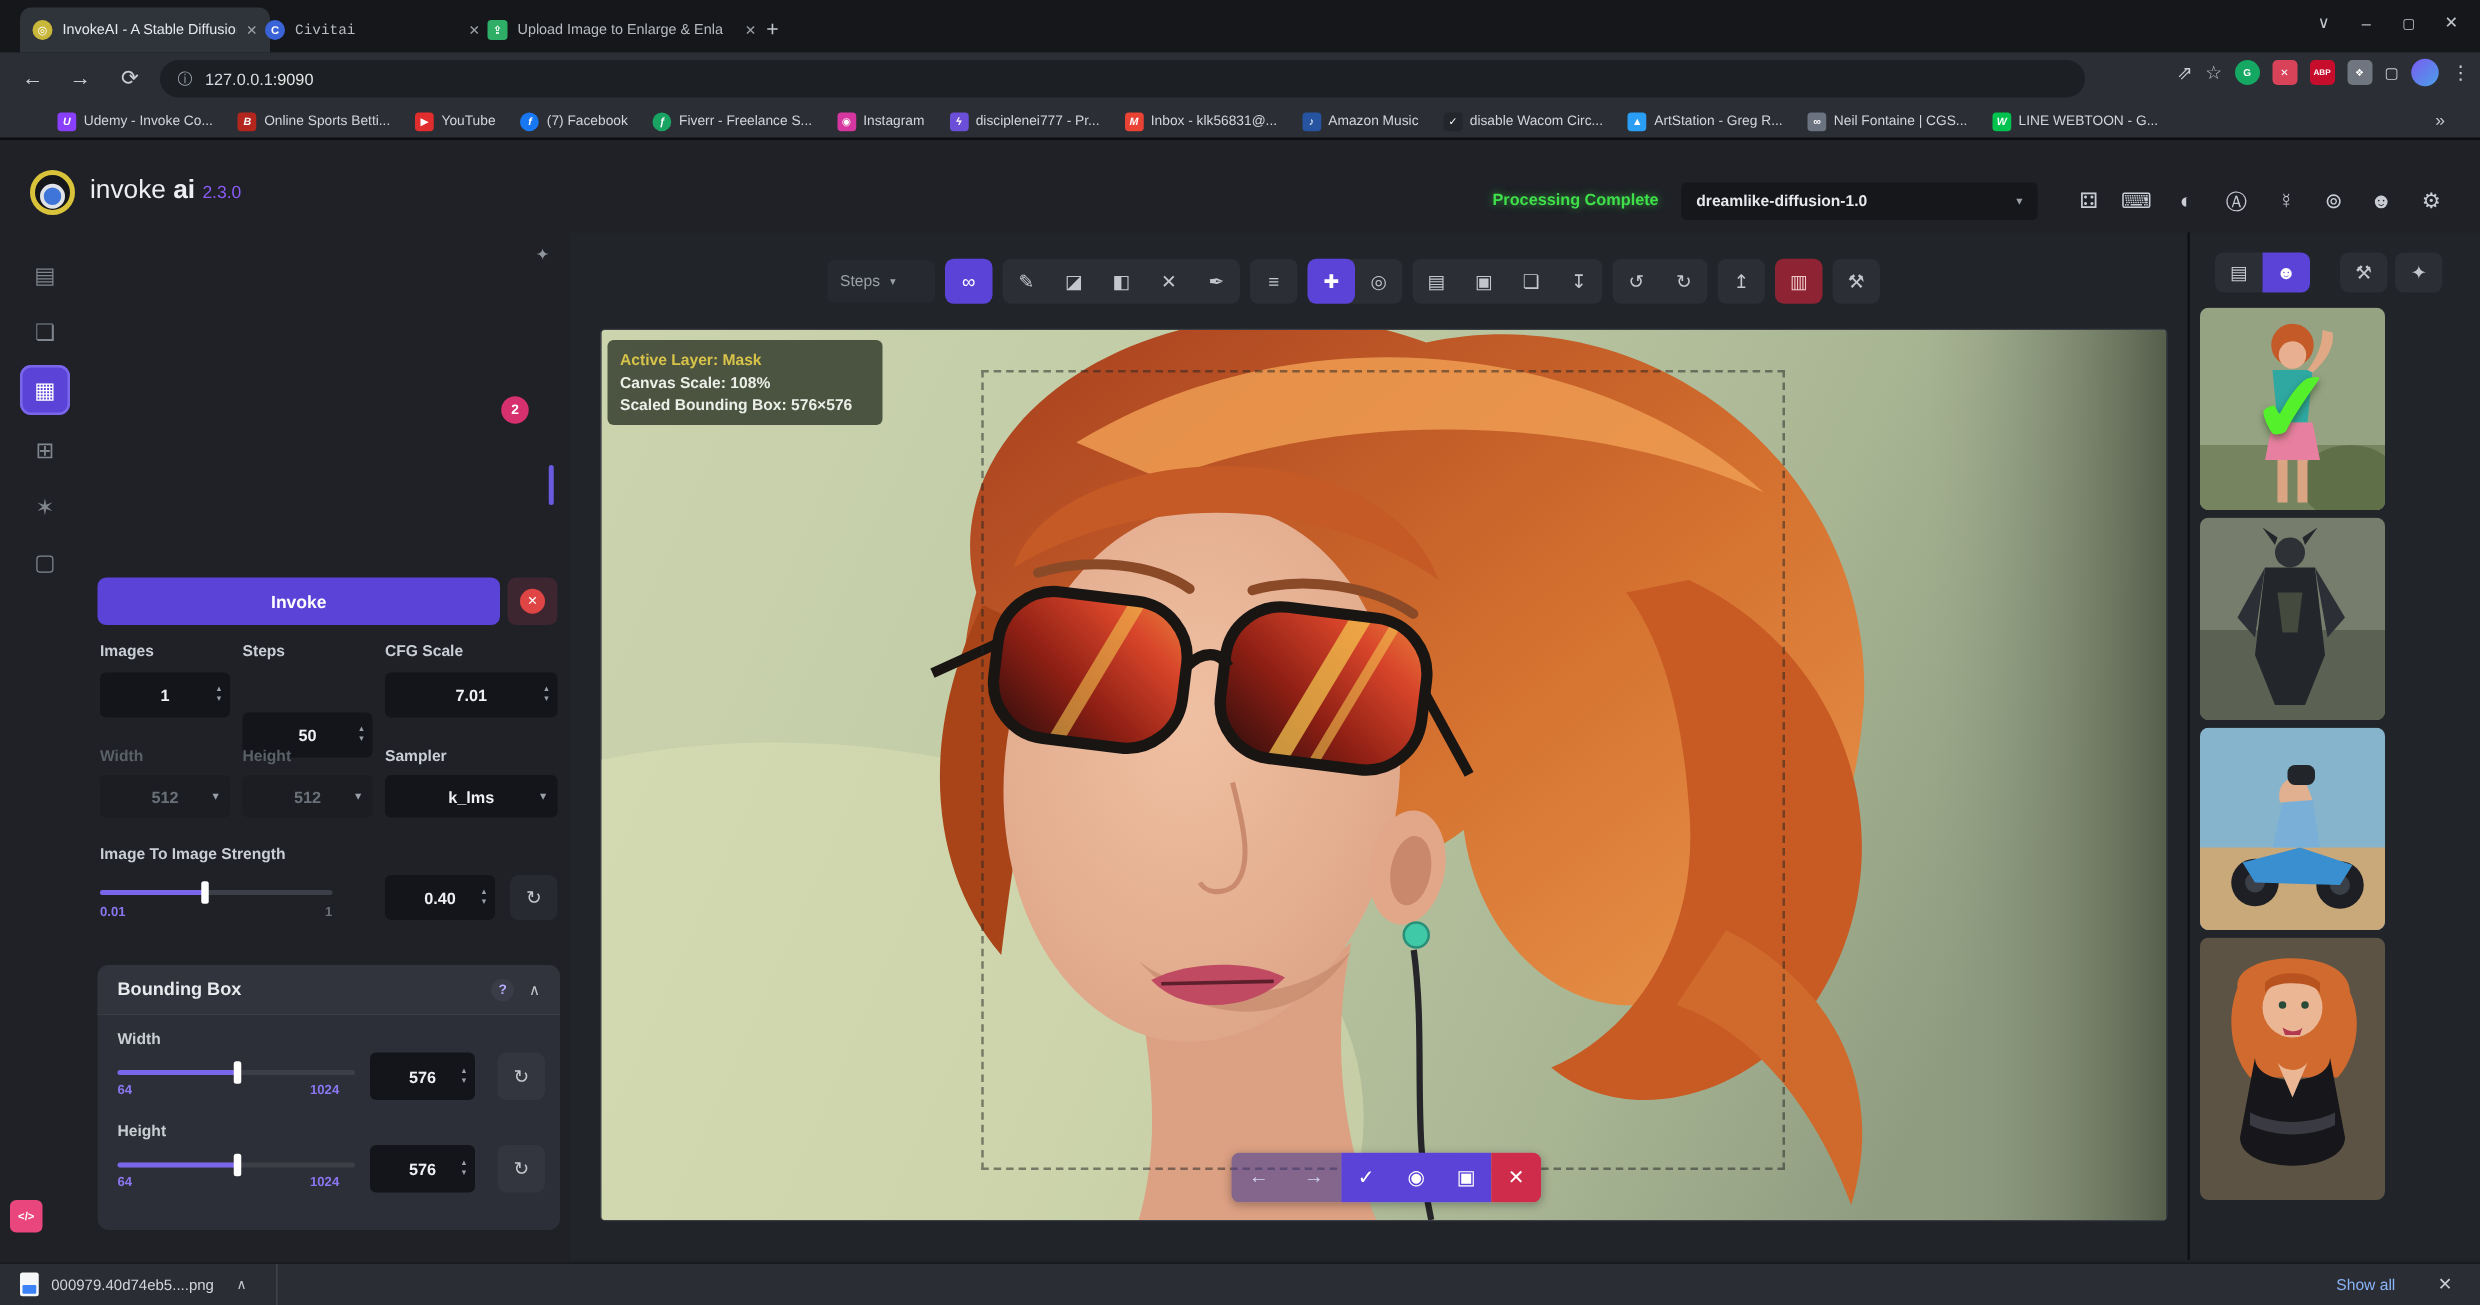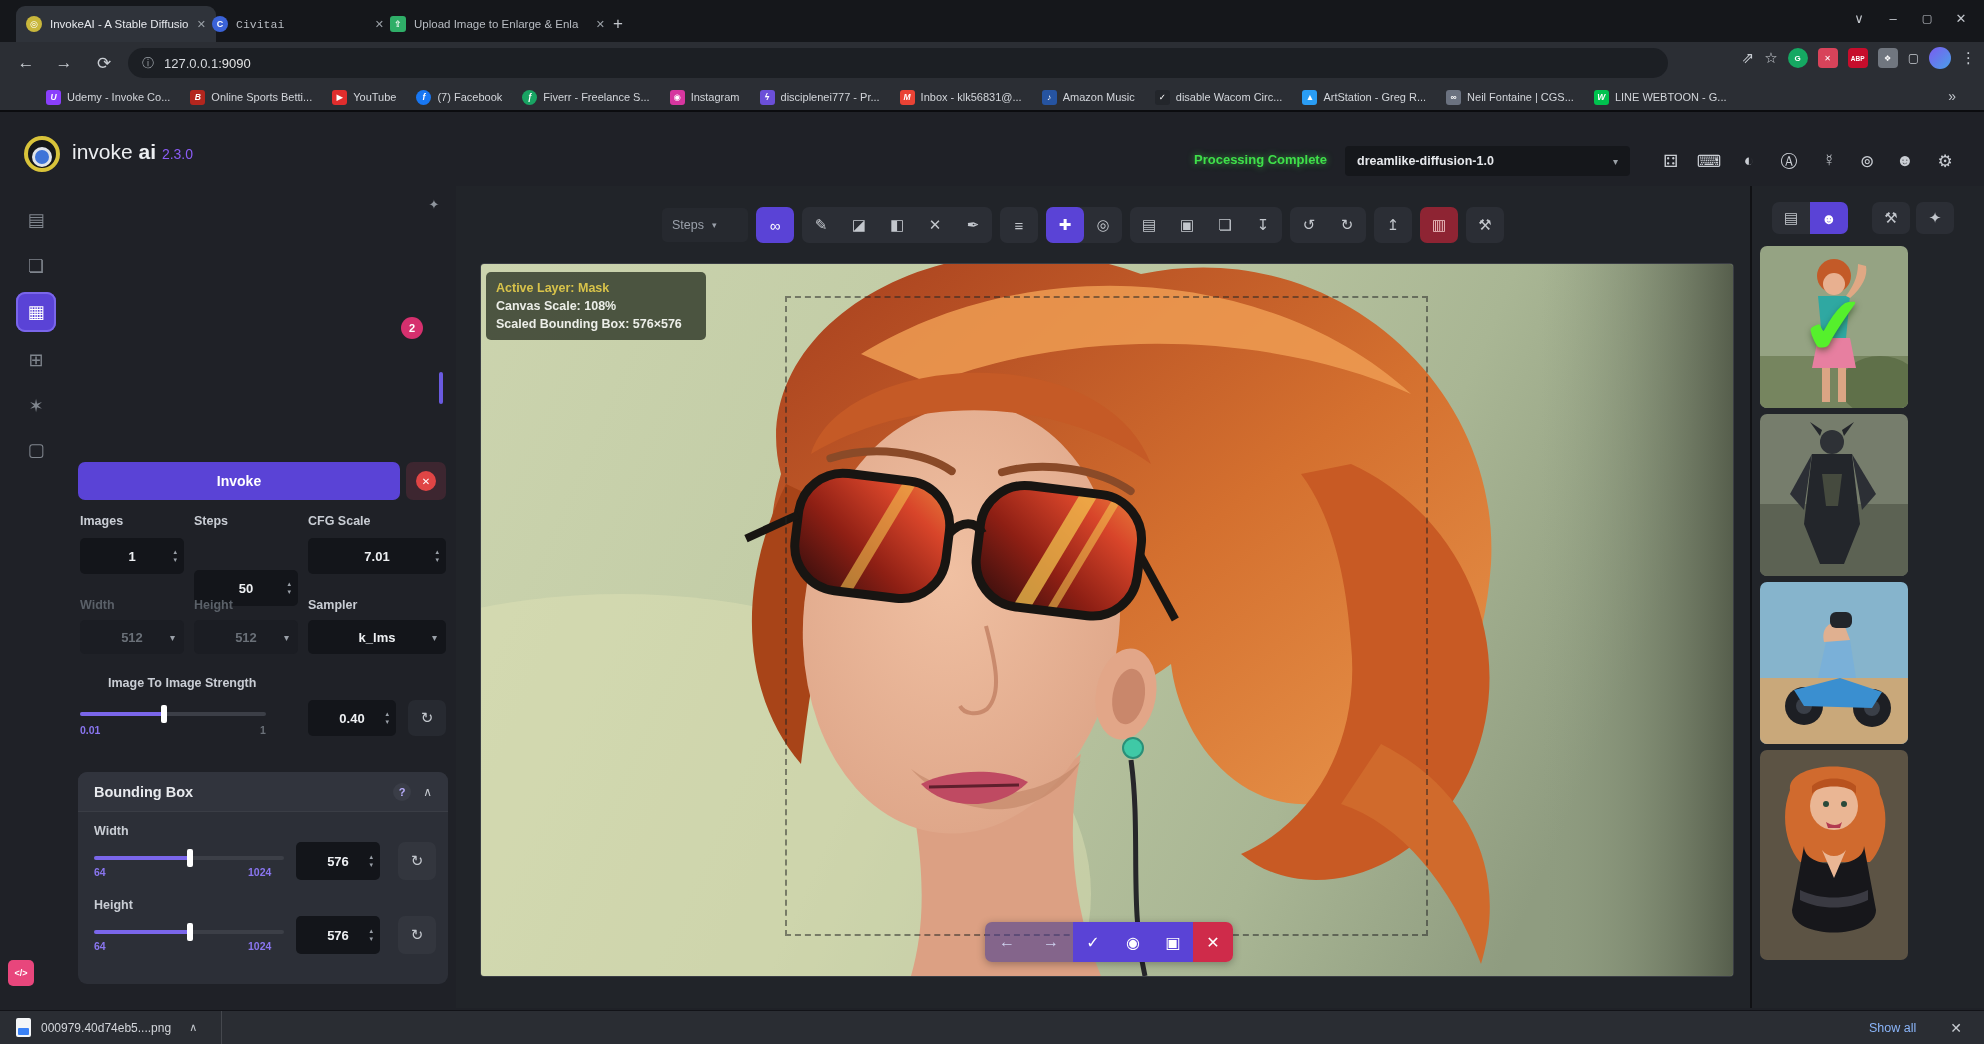--- a/index.html
+++ b/index.html
@@ -273,21 +273,21 @@
     </div>
   <div class="abs numbox dim ctr" style="left:194px;top:620px;width:104px;height:34px;">
       <span>512</span>
       <span class="selcar">▾</span>
     </div>
   <div class="abs numbox ctr" style="left:308px;top:620px;width:138px;height:34px;">
       <span>k_lms</span>
       <span class="selcar">▾</span>
     </div>
 
-  <div class="abs plabel" style="left:80px;top:676px;margin-left:28px;">Image To Image Strength</div>
+  <div class="abs plabel" style="left:80px;top:676px;">Image To Image Strength</div>
   <div class="abs track" style="left:80px;top:712px;width:186px;">
     <div class="fill" style="width:84px;"></div>
     <div class="handle" style="left:81px;"></div>
   </div>
   <div class="abs smin" style="left:80px;top:724px;">0.01</div>
   <div class="abs smax" style="left:260px;top:724px;">1</div>
   <div class="abs numbox ctr" style="left:308px;top:700px;width:88px;height:36px;">
       <span>0.40</span>
       <span class="steps">
         <span>▴</span>

